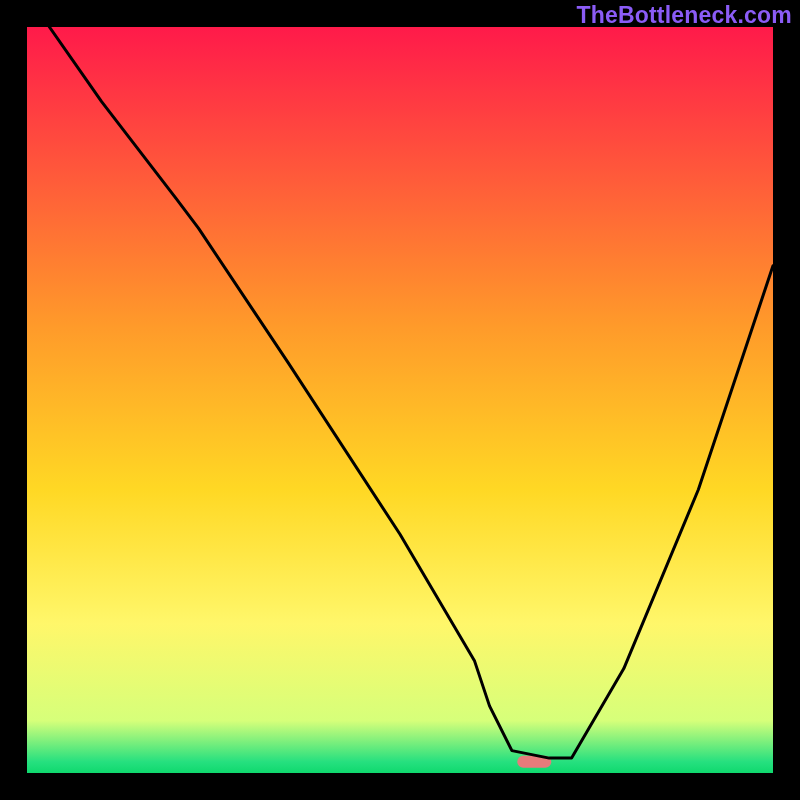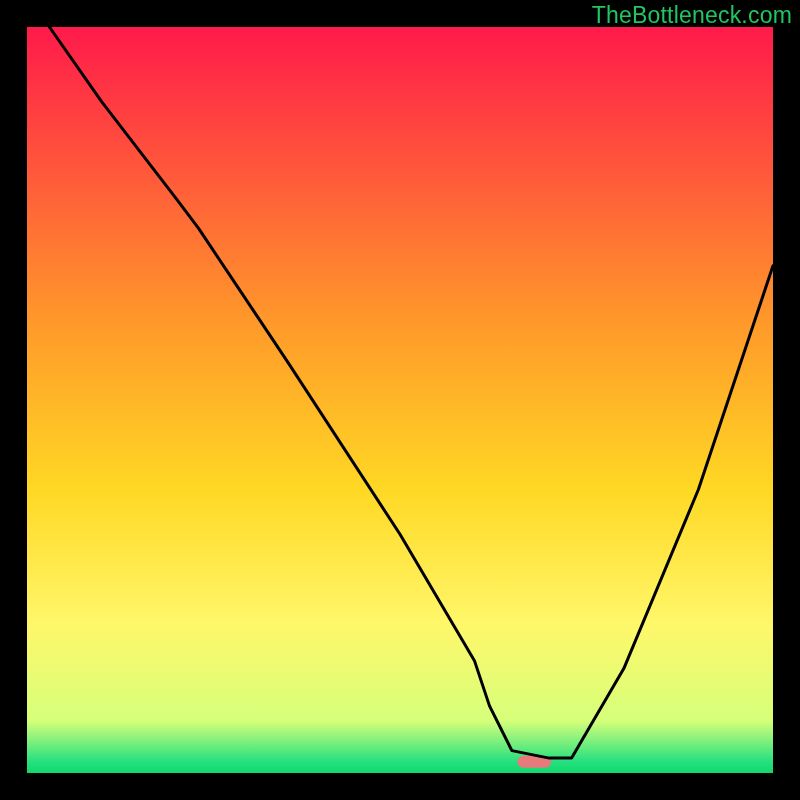--- a/index.html
+++ b/index.html
@@ -21,23 +21,23 @@
     left: 27px;
     top: 27px;
     width: 746px;
     height: 746px;
     overflow: hidden;
   }
   .watermark {
     position: absolute;
     top: 2px;
     right: 8px;
-    color: #22c55e;
+    color: #8b5cf6;
     font-size: 23px;
-    font-weight: 400;
+    font-weight: 700;
     user-select: none;
     letter-spacing: 0.2px;
   }
   svg { display: block; }
 </style>
 </head>
 <body>
 
 <div class="frame">
   <div class="watermark">TheBottleneck.com</div>

